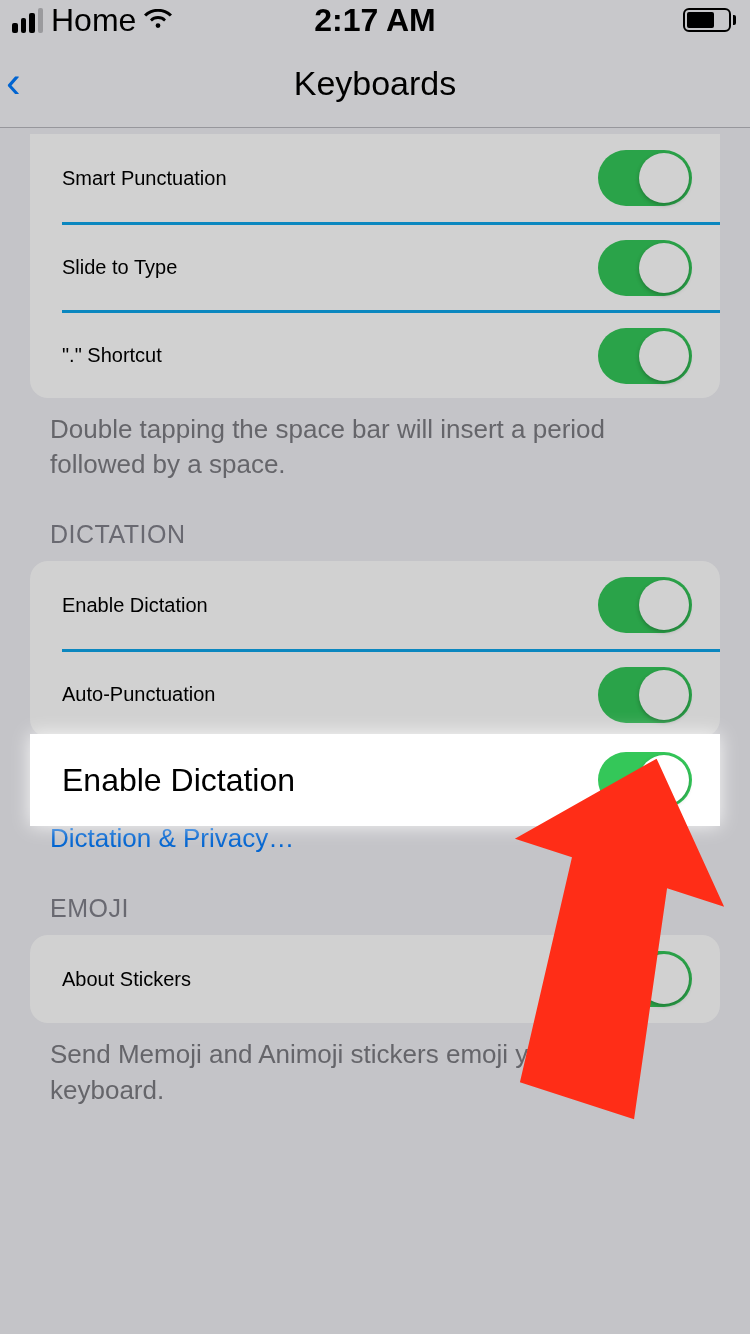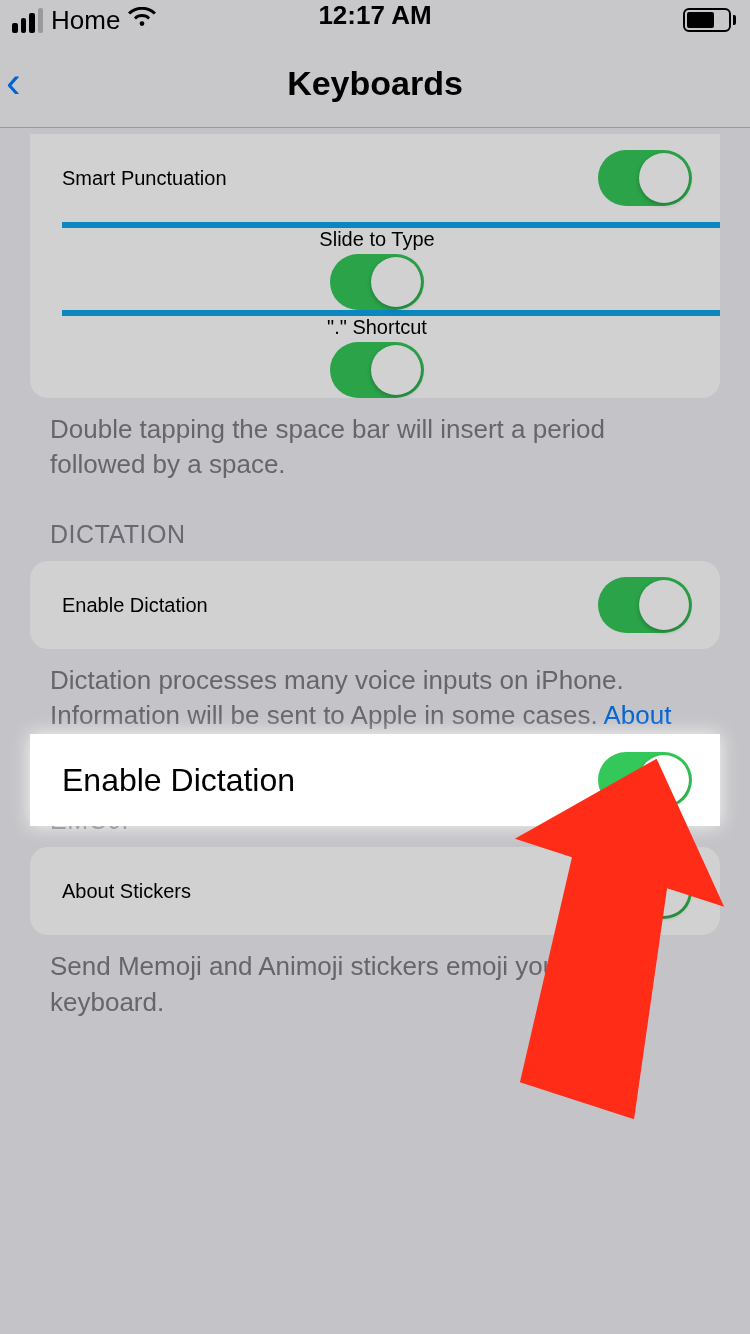--- a/index.html
+++ b/index.html
@@ -2,48 +2,48 @@
 <html><head>
 <meta charset="utf-8">
 <style>
   * { margin:0; padding:0; box-sizing:border-box; font-family:-apple-system,"Helvetica Neue",Arial,sans-serif; -webkit-font-smoothing:antialiased; }
   body { width:750px; height:1334px; overflow:hidden; position:relative; background:#d3d2d8; }
 
   
   .dim { position:absolute; inset:0; background:#000; opacity:.18; pointer-events:none; z-index:50; }
 
   
-  .status { position:relative; height:40px; display:flex; justify-content:space-between; padding:0 14px 0 12px; background:#f5f5f8; font-size:26px; color:#000; }
+  .status { position:relative; height:40px; display:flex; align-items:center; justify-content:space-between; padding:0 14px 0 12px; background:#f5f5f8; font-size:32px; color:#000; }
   .status-left { display:flex; align-items:center; gap:8px; }
   .status-time { position:absolute; left:50%; transform:translateX(-50%); font-weight:600; }
   .signal-bars { display:flex; align-items:flex-end; gap:3px; }
   .signal-bars span { width:5.5px; background:#000; border-radius:2px; }
   .signal-bars span:nth-child(1){height:10px}
   .signal-bars span:nth-child(2){height:15px}
   .signal-bars span:nth-child(3){height:20px}
   .signal-bars span:nth-child(4){height:25px;background:#bcbcc0}
   .wifi-icon{display:inline-block;}
   .battery{display:flex;align-items:center;gap:2px;}
   .battery-body{width:48px;height:24px;border:2.5px solid #000;border-radius:6px;padding:2px;display:flex;}
   .battery-fill{width:68%;background:#000;border-radius:2px;}
   .battery-tip{width:3px;height:10px;background:#000;border-radius:0 2px 2px 0;}
 
   
   .nav { position:relative; height:88px; background:#f5f5f8; display:flex; align-items:center; justify-content:center; border-bottom:1px solid #b9b9bf; }
   .nav-back { position:absolute; left:6px; display:flex; align-items:center; color:#007aff; font-size:34px; gap:2px; }
   .nav-back .chev { font-size:44px; font-weight:500; line-height:1; margin-top:-4px; }
-  .nav-title { font-size:34px; font-weight:700; }
+  .nav-title { font-size:34px; font-weight:400; }
 
   
   .content { position:relative; height:calc(1334px - 128px); overflow:hidden; background:#efeff4; }
 
   .section { margin:0 30px; background:#fff; border-radius:18px; overflow:hidden; }
   .section.first { margin-top:0; border-top-left-radius:0; border-top-right-radius:0; }
   .row { height:88px; display:flex; align-items:center; justify-content:space-between; padding:0 28px 0 32px; font-size:20px; color:#000; }
-  .row + .row { border-top:6px solid #0ea5e9; margin-left:32px; padding-left:0;flex-direction:column; }
+  .row + .row { border-top:3px solid #0ea5e9; margin-left:32px; padding-left:0; }
   .row + .row .toggle { margin-right:0; }
 
   .footer { padding:14px 50px 0; font-size:26px; line-height:1.35; color:#7c7c82; }
   .footer a { color:#007aff; text-decoration:none; }
 
   .header { padding:38px 50px 12px; font-size:25px; letter-spacing:0.5px; color:#80808a; text-transform:uppercase; }
 
   
   .toggle { width:94px; height:56px; border-radius:28px; background:#34c759; position:relative; flex-shrink:0; }
   .toggle .knob { position:absolute; right:3px; top:3px; width:50px; height:50px; border-radius:50%; background:#fff; box-shadow:0 2px 4px rgba(0,0,0,.25); }
@@ -65,21 +65,21 @@
         <span></span>
         <span></span>
       </span>
     <span>Home</span>
     <span class="wifi-icon">
       <svg width="28" height="22" viewBox="0 0 28 22">
           <path d="M14 19a2.4 2.4 0 100-4.8 2.4 2.4 0 000 4.8zm-6.1-6.6a8.7 8.7 0 0112.2 0l1.9-2A11.4 11.4 0 006 10.4l1.9 2zM2.2 7.6a17 17 0 0123.6 0L28 5.6a19.8 19.8 0 00-28 0l2.2 2z" fill="#000"></path>
         </svg>
     </span>
   </div>
-  <span class="status-time">12:17 AM</span>
+  <span class="status-time">2:17 AM</span>
   <div class="battery">
     <div class="battery-body">
         <div class="battery-fill"></div>
       </div>
     <div class="battery-tip"></div>
   </div>
 </div>
 
 <div class="nav">
   <div class="nav-back">
@@ -113,20 +113,26 @@
   <div class="footer">Double tapping the space bar will insert a period followed by a space.</div>
 
   <div class="header">DICTATION</div>
   <div class="section" id="dictation-section">
     <div class="row" id="enable-dictation-row">
       <span>Enable Dictation</span>
       <div class="toggle">
           <div class="knob"></div>
         </div>
     </div>
+    <div class="row">
+      <span>Auto-Punctuation</span>
+      <div class="toggle">
+          <div class="knob"></div>
+        </div>
+    </div>
   </div>
   <div class="footer">
     <span>Dictation processes many voice inputs on iPhone. Information will be sent to Apple in some cases. </span><a>About Dictation &amp; Privacy…</a>
   </div>
 
   <div class="header">EMOJI</div>
   <div class="section">
     <div class="row">
       <span>About Stickers</span>
       <div class="toggle">

